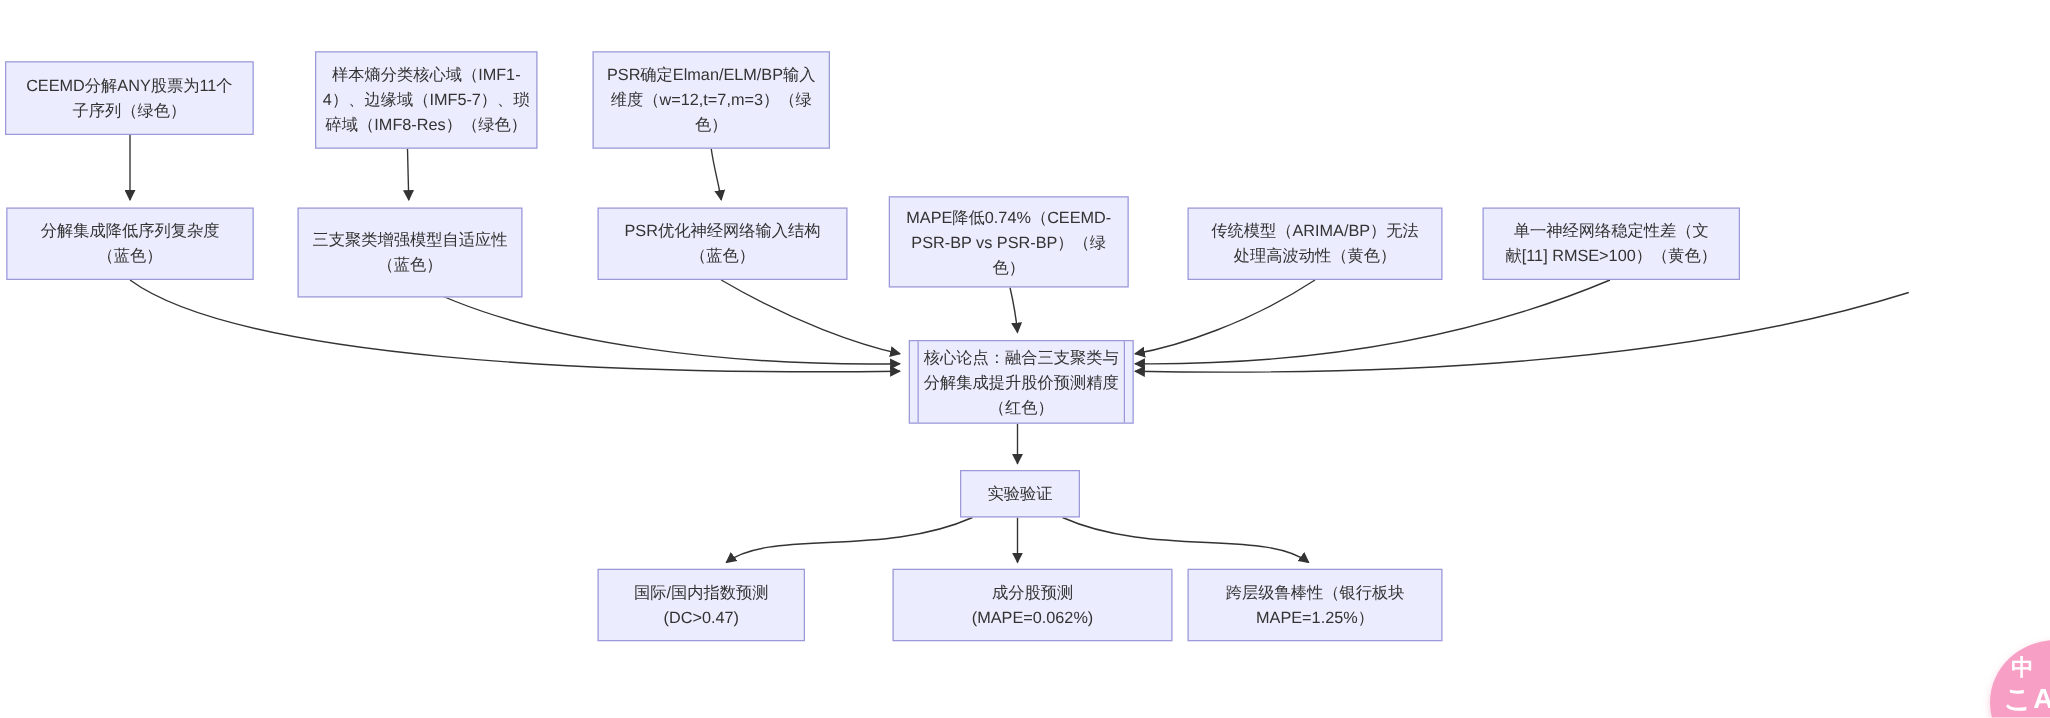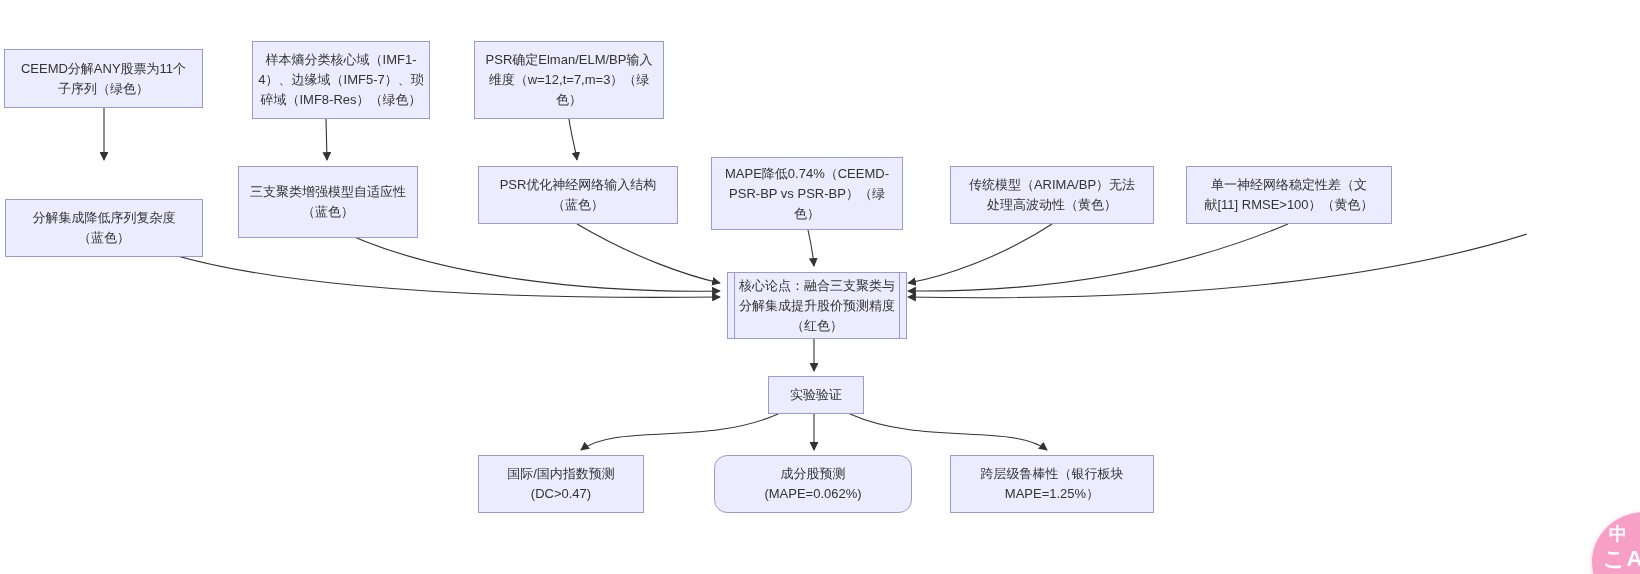--- a/index.html
+++ b/index.html
@@ -108,21 +108,21 @@
 
   <div class="node" style="left:4px; top:49px; width:199px; height:59px;">CEEMD分解ANY股票为11个
 子序列（绿色）</div>
   <div class="node" style="left:252px; top:41px; width:178px; height:78px;">样本熵分类核心域（IMF1-
 4）、边缘域（IMF5-7）、琐
 碎域（IMF8-Res）（绿色）</div>
   <div class="node" style="left:474px; top:41px; width:190px; height:78px;">PSR确定Elman/ELM/BP输入
 维度（w=12,t=7,m=3）（绿
 色）</div>
 
-  <div class="node" style="left:5px; top:166px; width:198px; height:58px;margin-top:33px;">分解集成降低序列复杂度
+  <div class="node" style="left:5px; top:166px; width:198px; height:58px;">分解集成降低序列复杂度
 （蓝色）</div>
   <div class="node" style="left:238px; top:166px; width:180px; height:72px;">三支聚类增强模型自适应性
 （蓝色）</div>
   <div class="node" style="left:478px; top:166px; width:200px; height:58px;">PSR优化神经网络输入结构
 （蓝色）</div>
   <div class="node" style="left:711px; top:157px; width:192px; height:73px;">MAPE降低0.74%（CEEMD-
 PSR-BP vs PSR-BP）（绿
 色）</div>
   <div class="node" style="left:950px; top:166px; width:204px; height:58px;">传统模型（ARIMA/BP）无法
 处理高波动性（黄色）</div>
@@ -130,21 +130,21 @@
 献[11] RMSE&gt;100）（黄色）</div>
 
   <div class="node node-core" style="left:727px; top:272px; width:180px; height:67px;">核心论点：融合三支聚类与
 分解集成提升股价预测精度
 （红色）</div>
 
   <div class="node" style="left:768px; top:376px; width:96px; height:38px;text-align:right;">实验验证</div>
 
   <div class="node" style="left:478px; top:455px; width:166px; height:58px;">国际/国内指数预测
 (DC&gt;0.47)</div>
-  <div class="node" style="left:714px; top:455px; width:198px; height:58px;border-radius:13px;">成分股预测
+  <div class="node" style="left:714px; top:455px; width:224px; height:58px;">成分股预测
 (MAPE=0.062%)</div>
   <div class="node" style="left:950px; top:455px; width:204px; height:58px;">跨层级鲁棒性（银行板块
 MAPE=1.25%）</div>
 
   <div class="float-btn">
     <span class="fb-l1">中</span>
     <span class="fb-l2">こA</span>
   </div>
 
 </div>

